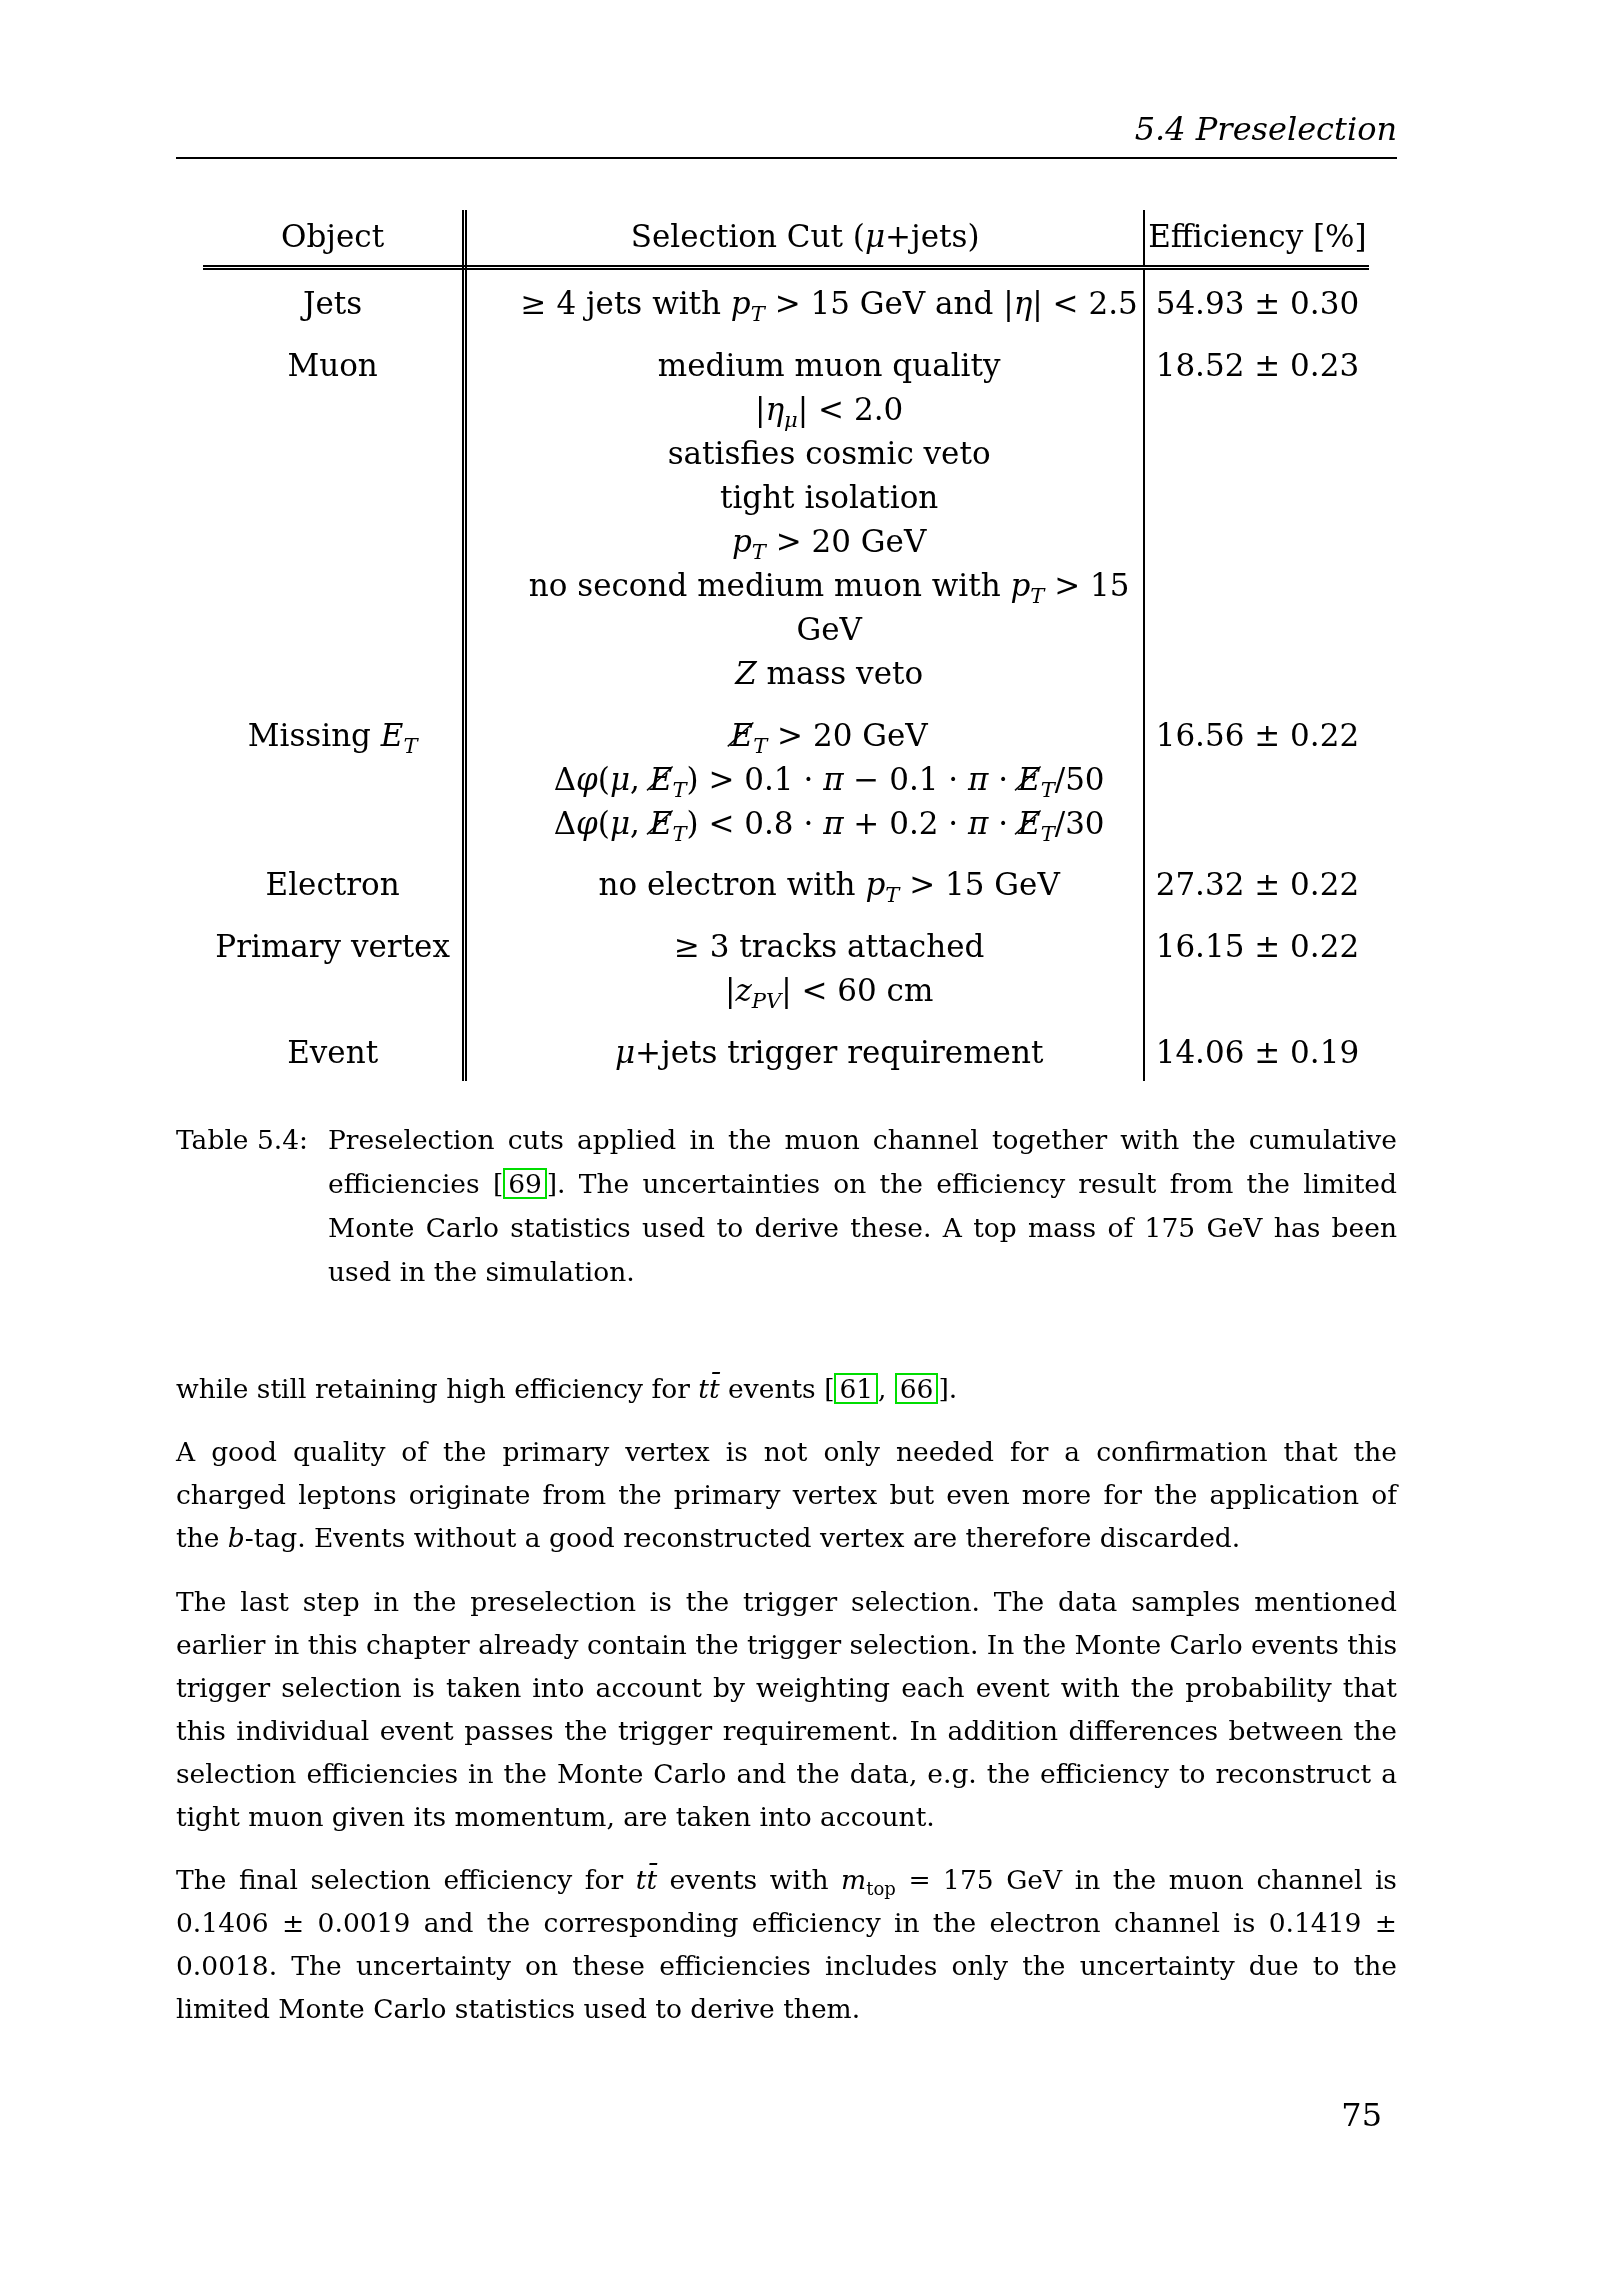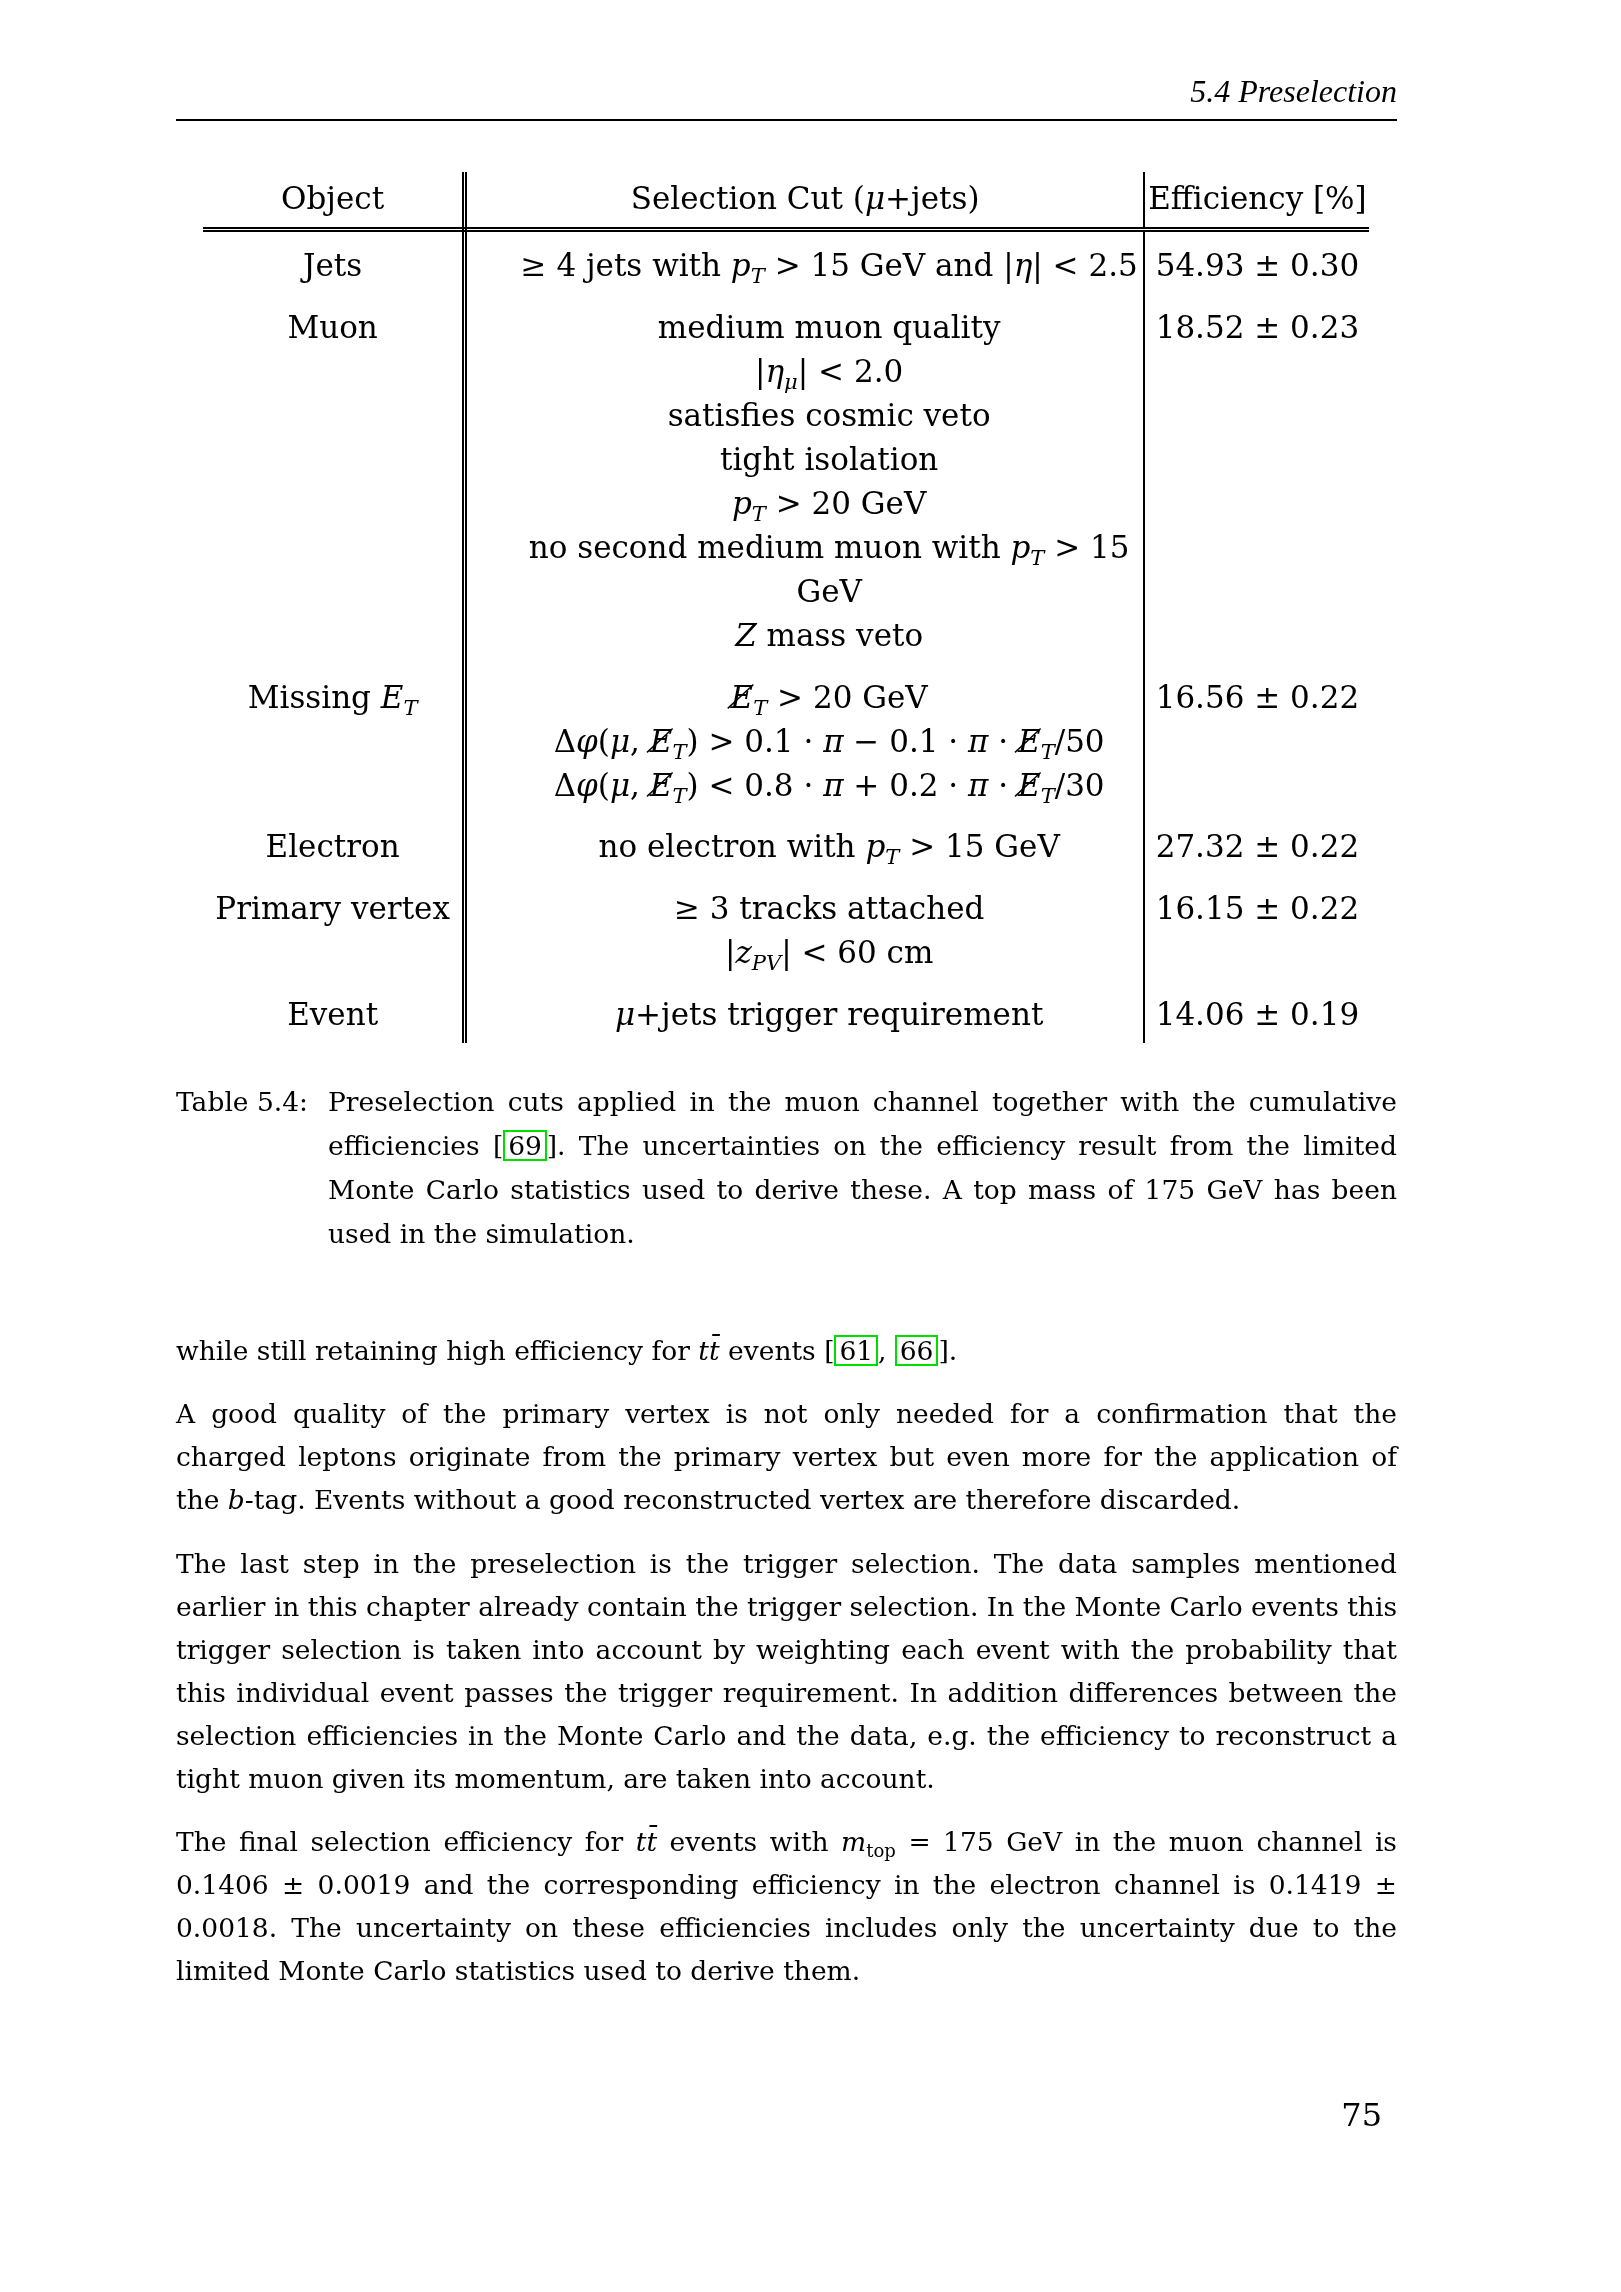--- a/index.html
+++ b/index.html
@@ -11,21 +11,21 @@
     height: 2293px;
     background: #ffffff;
     color: #000;
     font-family: "DejaVu Serif", "Liberation Serif", serif;
     font-size: 26.5px;
     overflow: hidden;
   }
   .content { position: absolute; left: 176px; width: 1221px; top: 0; }
 
   
-  .running-header { padding-top: 74px; font-family: Liberation Serif, serif; }
+  .running-header { padding-top: 112px; }
   .section-title {
     text-align: right;
     font-style: italic;
     font-size: 32px;
     line-height: 35px;
   }
   .header-rule {
     margin-top: 9.8px;
     border-bottom: 2px solid #000;
     width: 100%;

